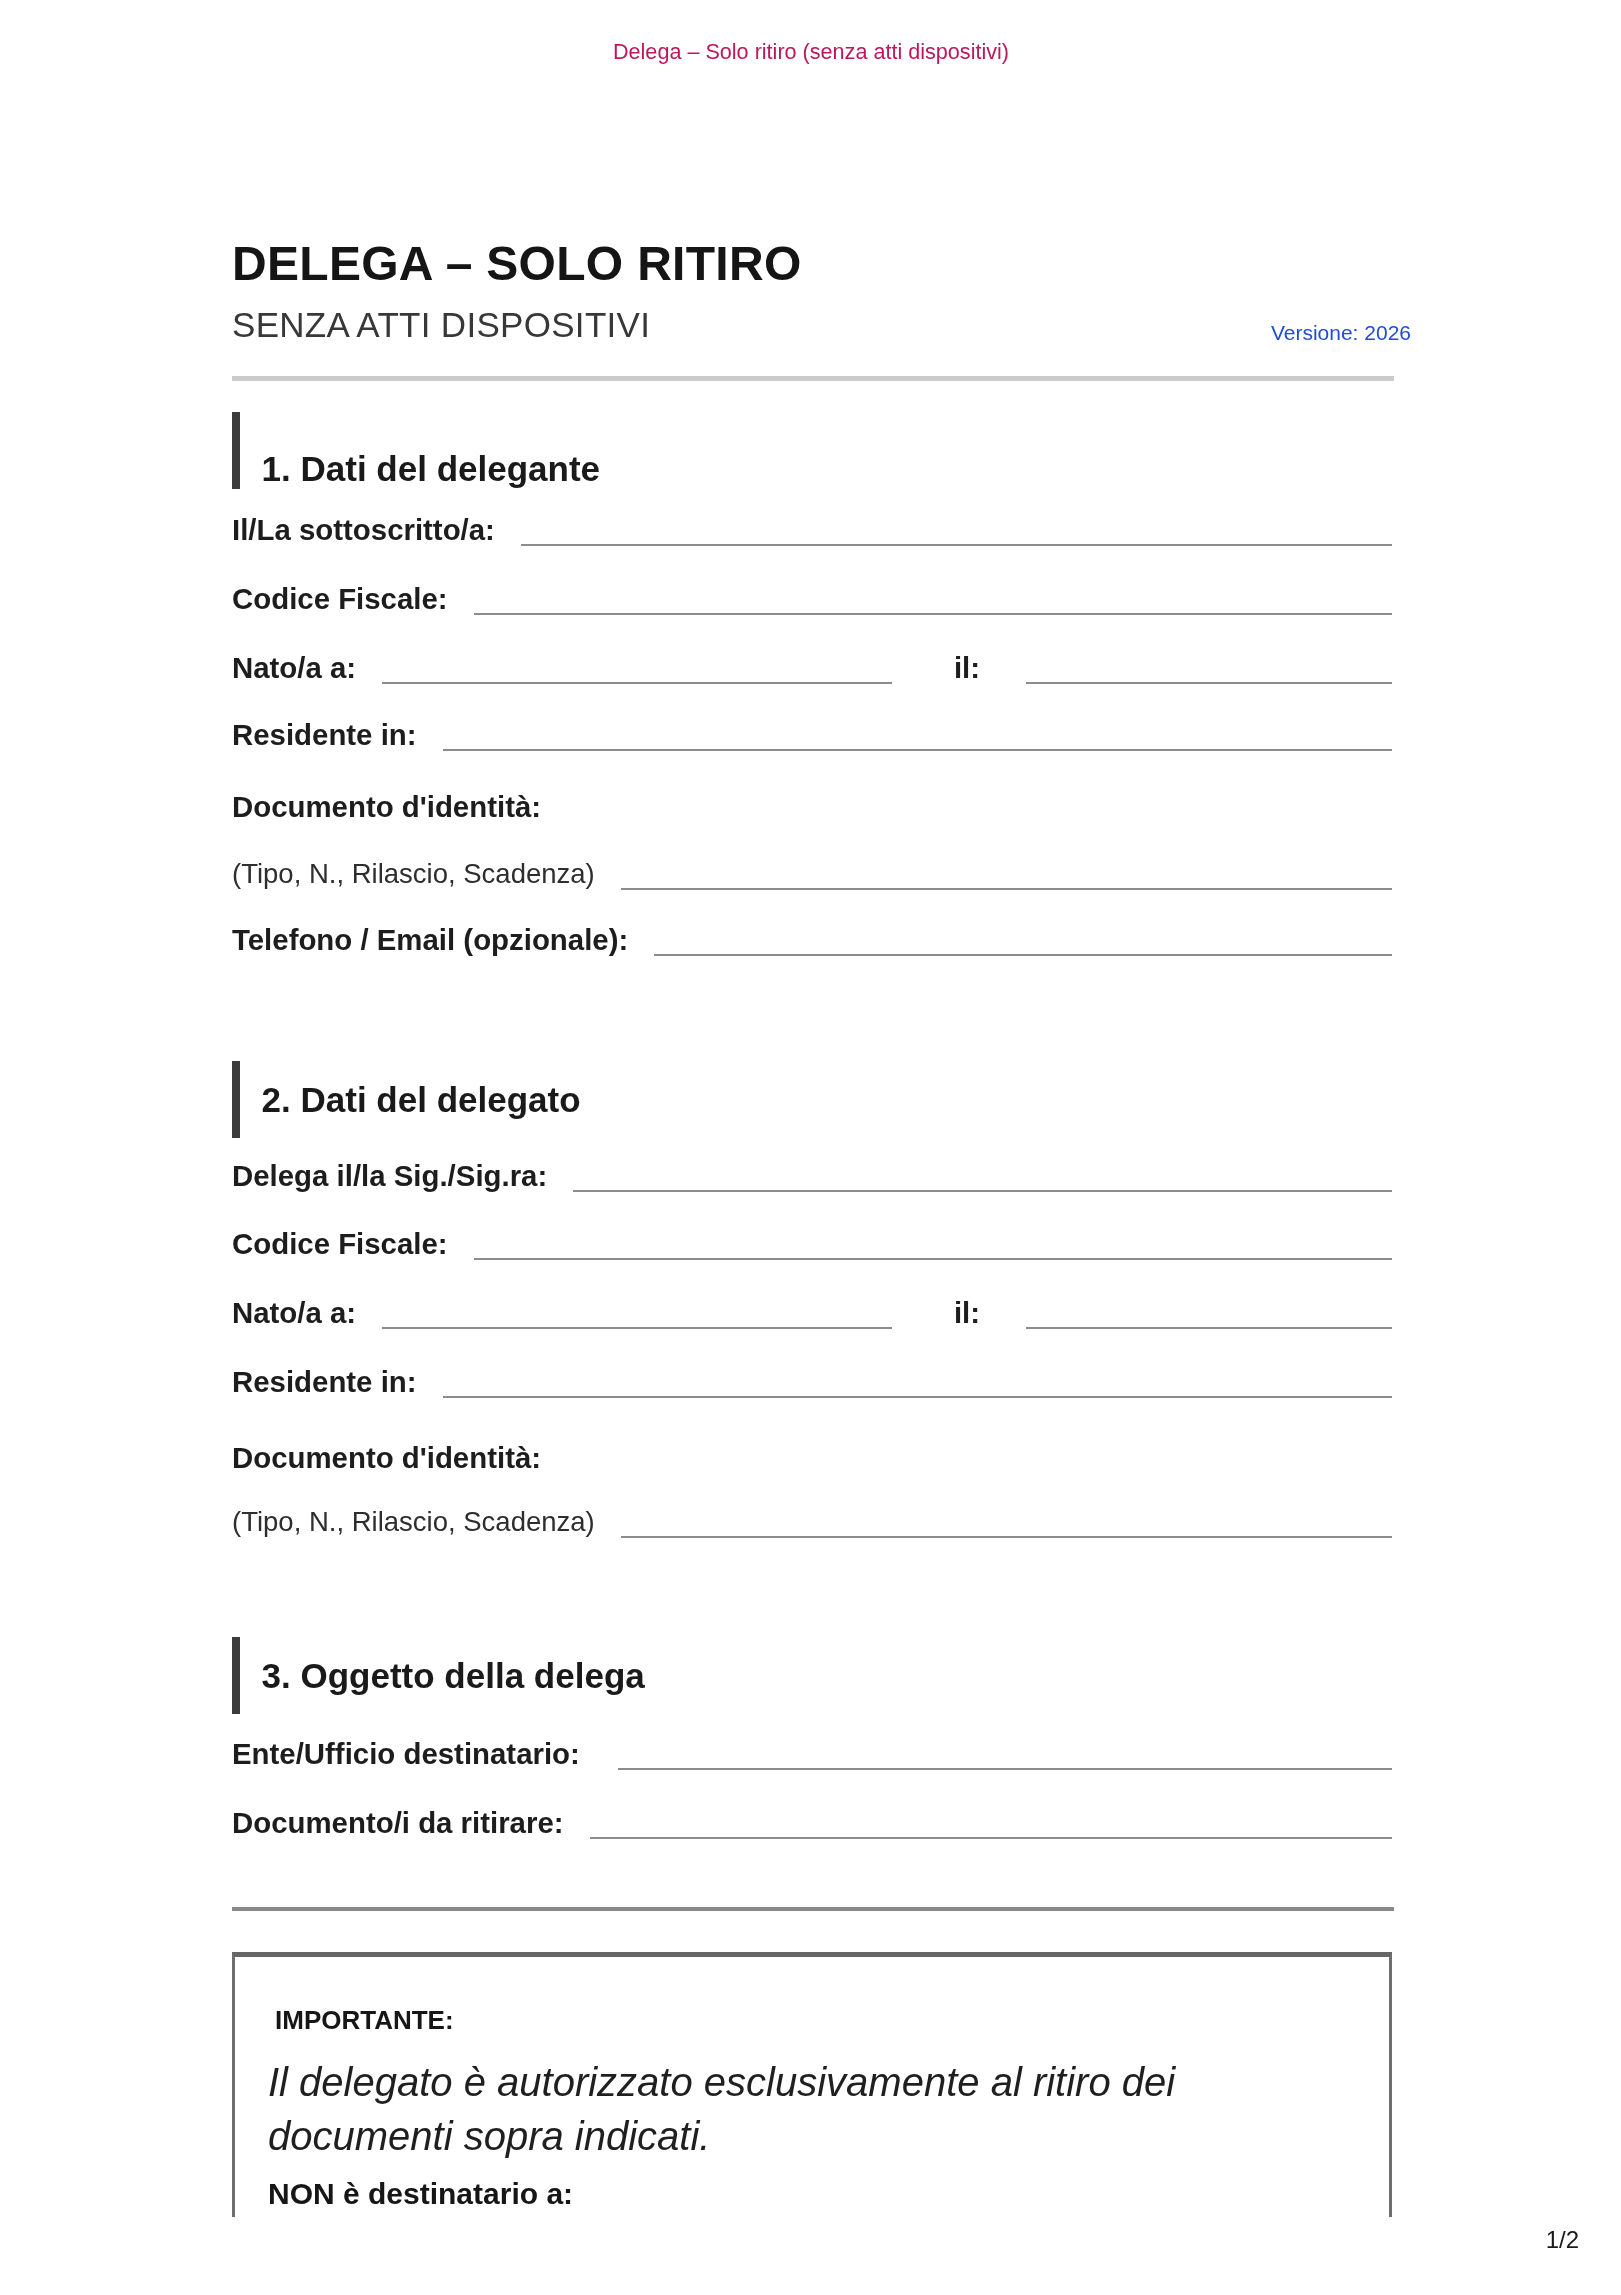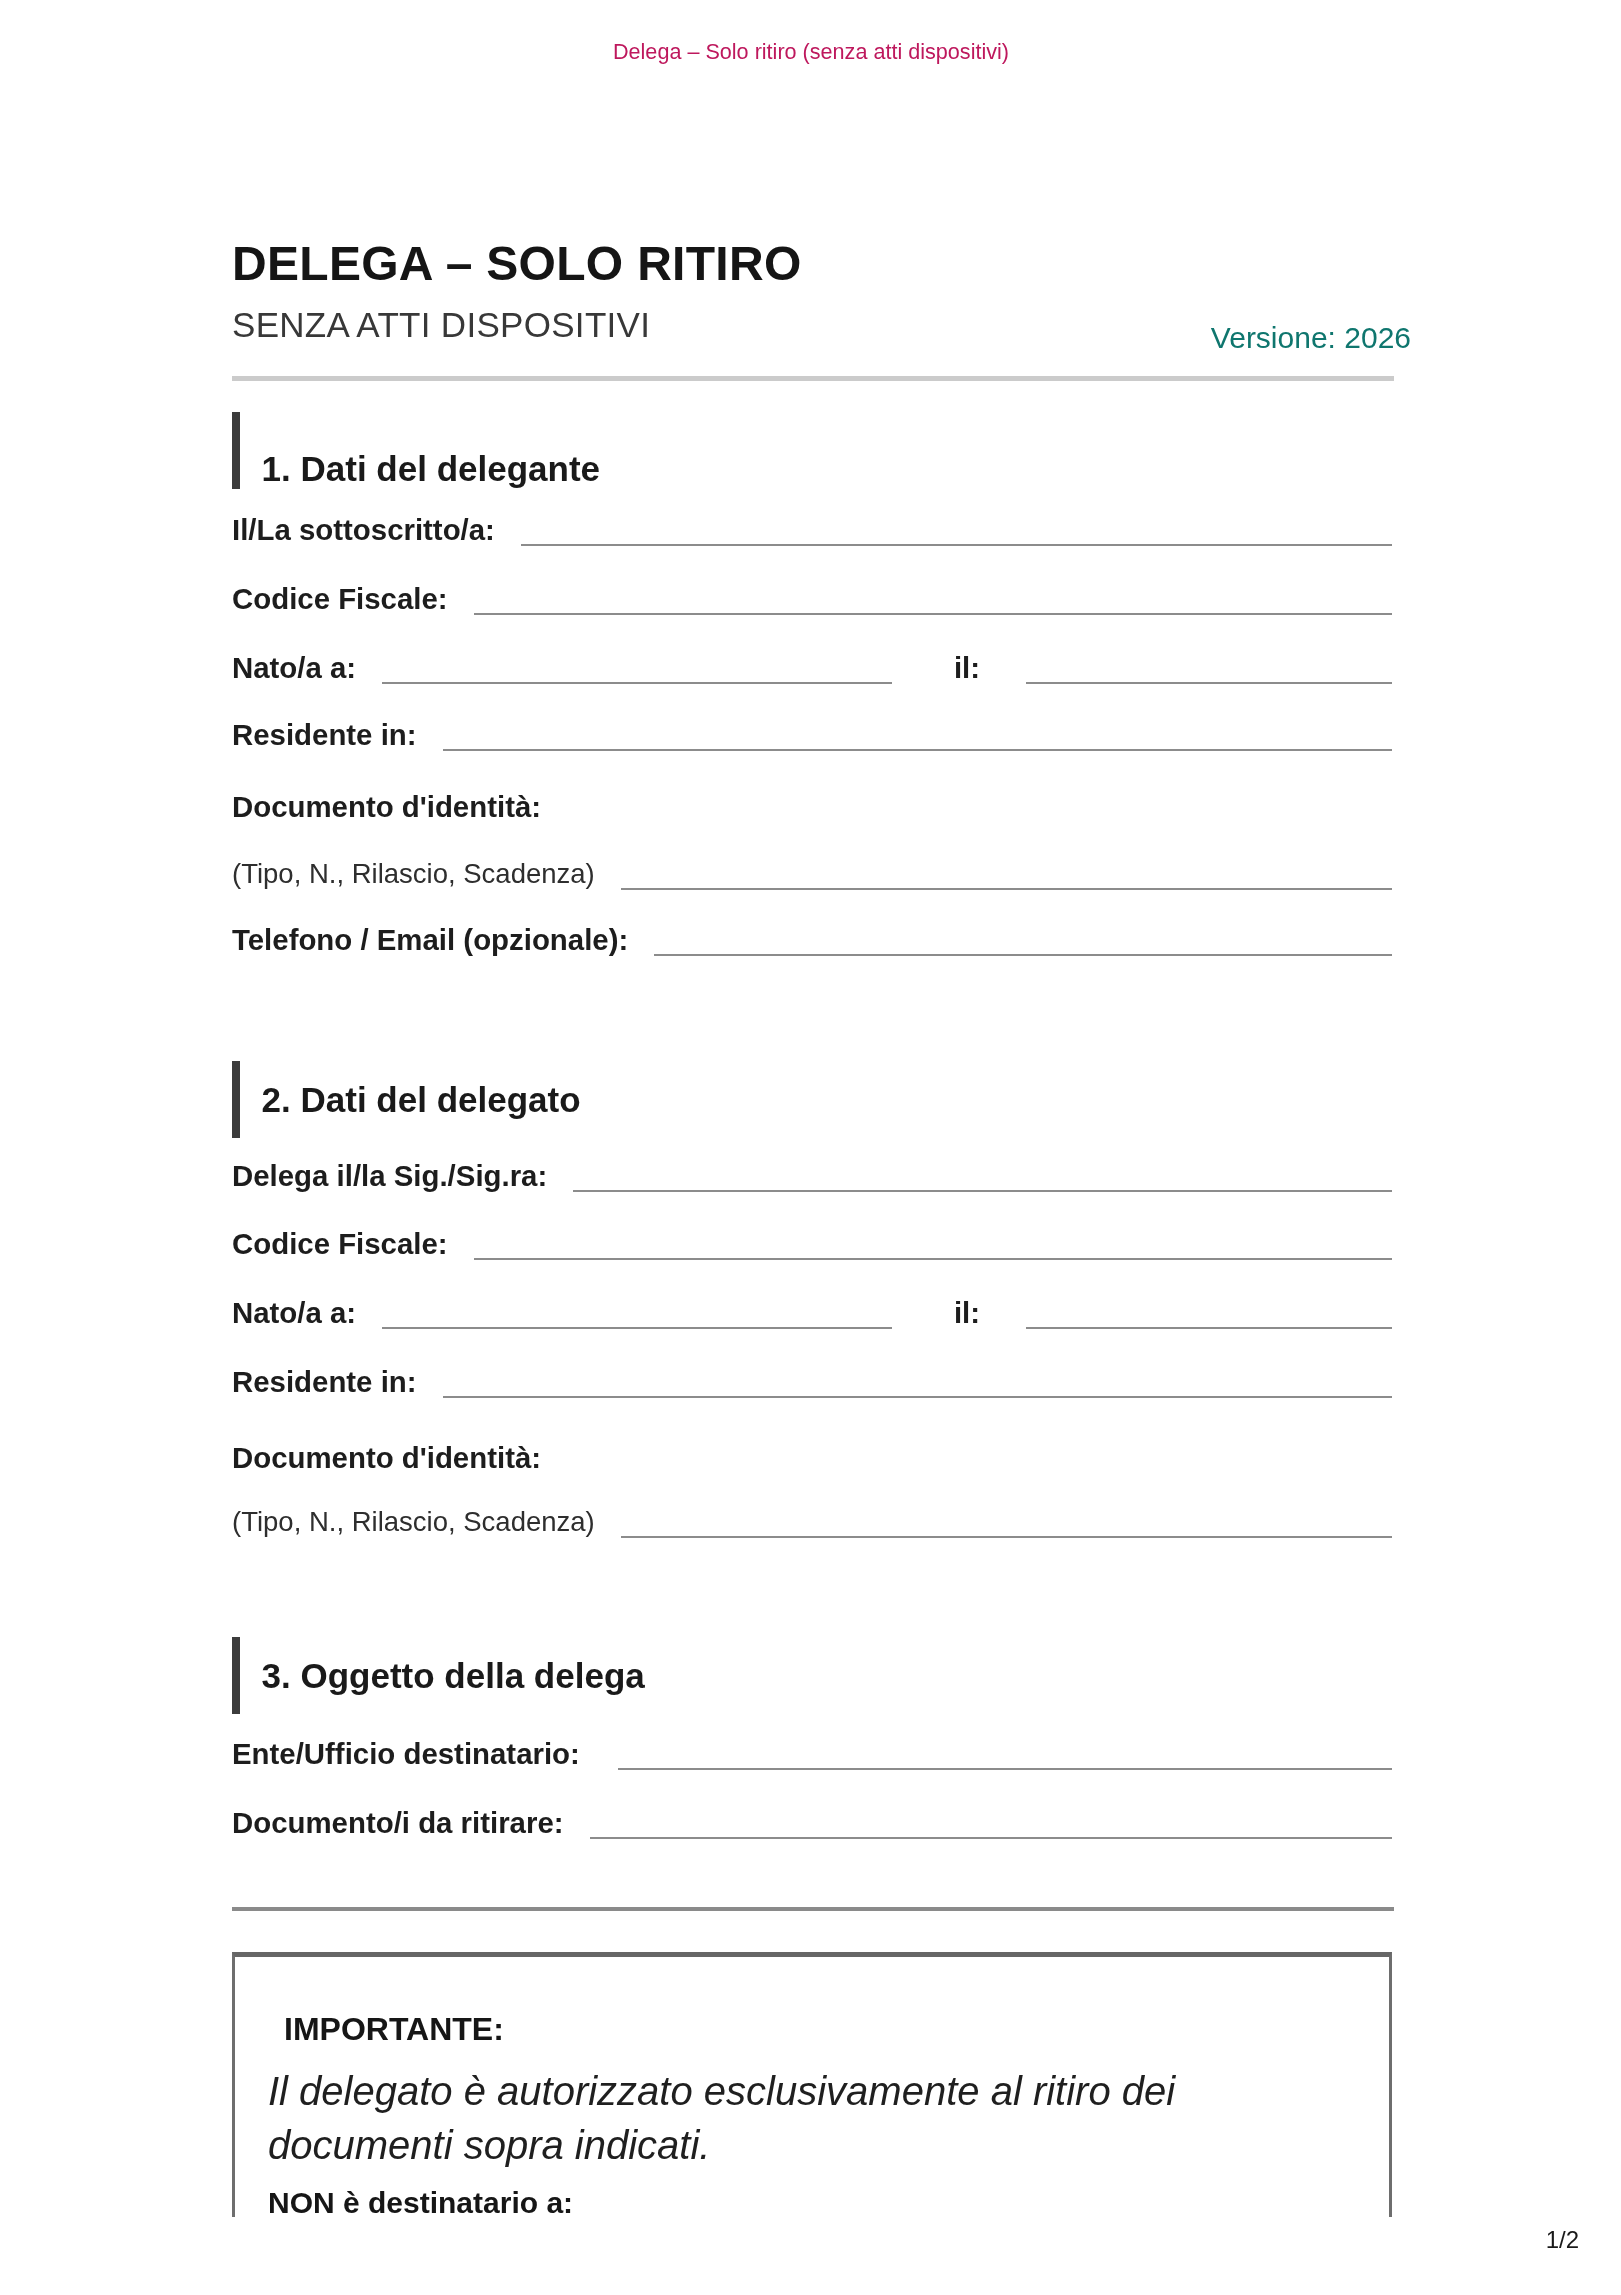--- a/index.html
+++ b/index.html
@@ -20,21 +20,21 @@
     font-size:48px;font-weight:800;color:#151515;
     letter-spacing:0.3px;white-space:nowrap;
   }
   .subtitle{
     position:absolute;left:232px;top:305px;
     font-size:35px;font-weight:400;color:#383838;
     letter-spacing:0.3px;white-space:nowrap;
   }
   .version{
     position:absolute;right:211px;top:321px;
-    font-size:30px;color:#0f766e;white-space:nowrap;
+    font-size:21px;color:#1d4ed8;white-space:nowrap;
   }
   .divider-1{
     position:absolute;left:232px;right:228px;top:376px;height:4.6px;
     background:#cbcbcb;
   }
   .divider-2{
     position:absolute;left:232px;right:228px;top:1907px;height:3.9px;
     background:#8a8a8a;
   }
   .section-head{
@@ -91,21 +91,21 @@
     box-sizing:border-box;
     border-top:5.2px solid #666666;
     border-left:3.3px solid #6e6e6e;
     border-right:3.3px solid #6e6e6e;
     border-bottom:none;
     padding:38px 39px 0 33px;
     overflow:hidden;
     background:#ffffff;
   }
   .notice-title{
-    font-size:32px;font-weight:bold;color:#161616;line-height:36px;margin:16px;
+    font-size:26px;font-weight:bold;color:#161616;line-height:36px;margin:7px;
   }
   .notice-body{
     font-size:40px;font-weight:400;color:#1f1f1f;line-height:54px;
     margin:17px 0 0 0;max-width:982px;font-style:italic;
   }
   .notice-sub{
     font-size:30px;font-weight:bold;color:#161616;line-height:36px;
     margin:13px 0 0 0;
   }
   .page-number{

